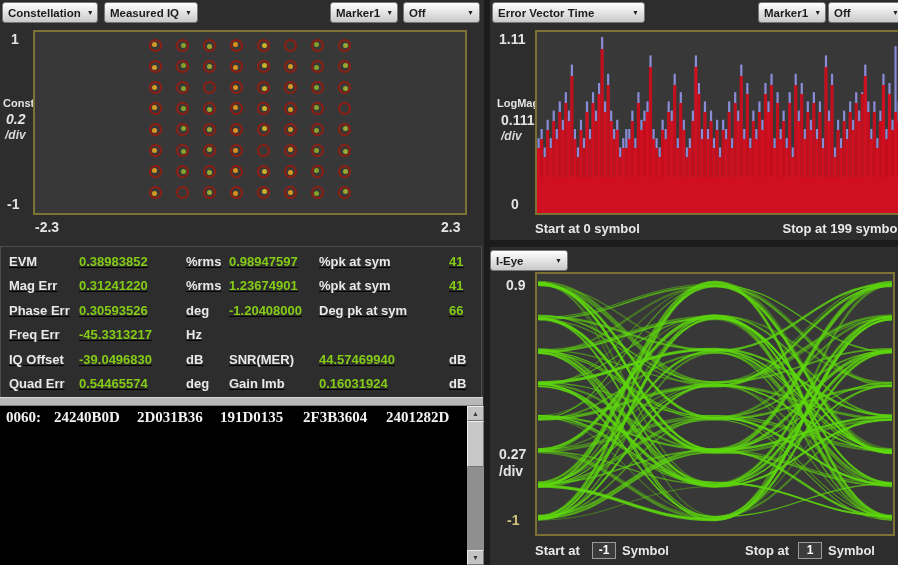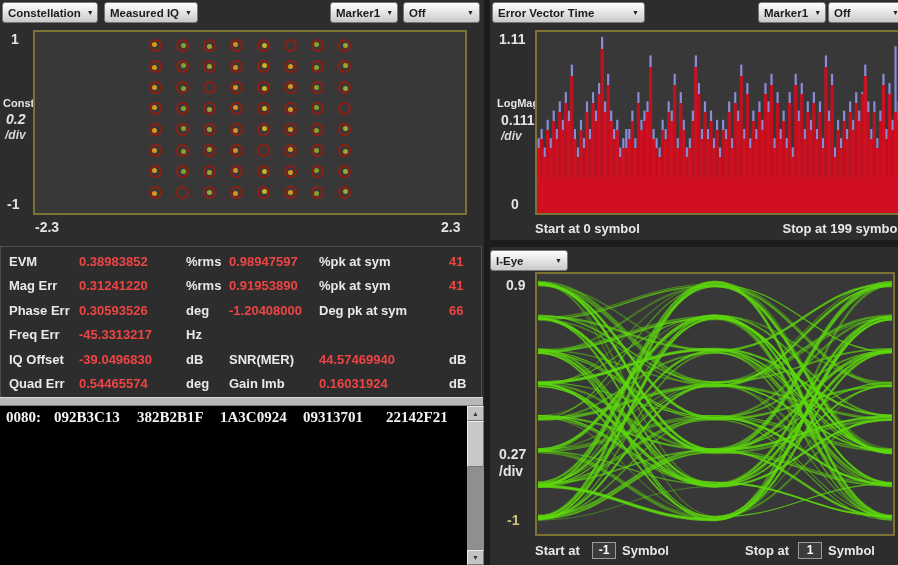--- a/index.html
+++ b/index.html
@@ -25,24 +25,24 @@
   .lab.sm{font-size:11px;}
   .lab.it{font-style:italic;font-size:12px;color:#d8d8d8;}
   .lab.yellowish{color:#cfc47e;}
   .dot-ring{position:absolute;width:9px;height:9px;border:2px solid #8f1e12;border-radius:50%;}
   .dot-center{position:absolute;width:5px;height:5px;border-radius:50%;}
   .meas{
     position:absolute;left:0;top:246px;width:482px;height:151px;box-sizing:border-box;
     background:#2d2d2d;border:1px solid #4d4d4d;border-bottom:none;
     display:grid;grid-template-columns:70px 107px 43px 90px 130px 36px;
     grid-auto-rows:24.5px;align-items:center;padding:2px 0 8px 8px;
-    font-size:13px;font-weight:bold;overflow:hidden;
+    font-size:13px;font-weight:bold;overflow:hidden;text-decoration:underline;
   }
   .ml{color:#e9e9e9;white-space:nowrap;}
-  .mv{color:#ef4444;white-space:nowrap;}
+  .mv{color:#84cc16;white-space:nowrap;}
   .split{
     position:absolute;left:0;top:397px;width:483px;height:9px;box-sizing:border-box;
     background:#b8b8b8;border-top:1px solid #dadada;border-bottom:1px solid #7e7e7e;
   }
   .hex{
     position:absolute;left:0;top:406px;width:467px;height:159px;background:#000;
     overflow:hidden;color:#f2f2f2;font-family:"Liberation Serif",serif;
     font-weight:bold;font-size:15px;padding:3px 0 0 6px;box-sizing:border-box;
   }
   .hex-row{height:19.5px;white-space:nowrap;}
@@ -224,21 +224,21 @@
 <div class="meas">
     <span class="ml">EVM</span>
     <span class="mv">0.38983852</span>
     <span class="ml">%rms</span>
     <span class="mv">0.98947597</span>
     <span class="ml">%pk at sym</span>
     <span class="mv">41</span>
     <span class="ml">Mag Err</span>
     <span class="mv">0.31241220</span>
     <span class="ml">%rms</span>
-    <span class="mv">0.91953890</span>
+    <span class="mv">1.23674901</span>
     <span class="ml">%pk at sym</span>
     <span class="mv">41</span>
     <span class="ml">Phase Err</span>
     <span class="mv">0.30593526</span>
     <span class="ml">deg</span>
     <span class="mv">-1.20408000</span>
     <span class="ml">Deg pk at sym</span>
     <span class="mv">66</span>
     <span class="ml">Freq Err</span>
     <span class="mv">-45.3313217</span>
@@ -256,21 +256,21 @@
     <span class="mv">0.54465574</span>
     <span class="ml">deg</span>
     <span class="ml">Gain Imb</span>
     <span class="mv">0.16031924</span>
     <span class="ml">dB</span>
   </div>
 
 <div class="split"></div>
 
 <div class="hex">
-    <div class="hex-row"><span class="hex-addr">0080:</span><span class="hex-word">092B3C13</span><span class="hex-word">382B2B1F</span><span class="hex-word">1A3C0924</span><span class="hex-word">09313701</span><span class="hex-word">22142F21</span></div>
+    <div class="hex-row"><span class="hex-addr">0060:</span><span class="hex-word">24240B0D</span><span class="hex-word">2D031B36</span><span class="hex-word">191D0135</span><span class="hex-word">2F3B3604</span><span class="hex-word">2401282D</span></div>
   </div>
 
 <div class="sb">
   <div class="sb-btn" style="top:0;">
     <span>▲</span>
   </div>
   <div class="sb-thumb"></div>
   <div class="sb-btn" style="bottom:0;top:auto;">
     <span>▼</span>
   </div>

